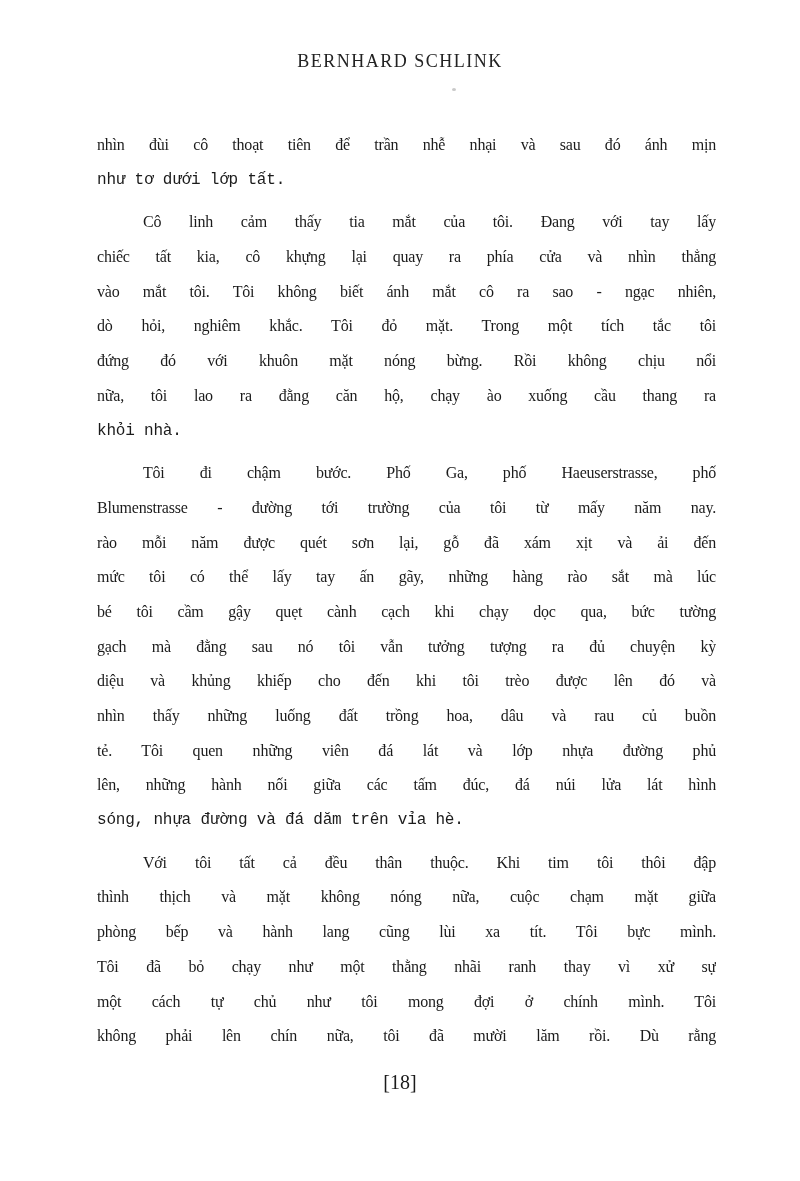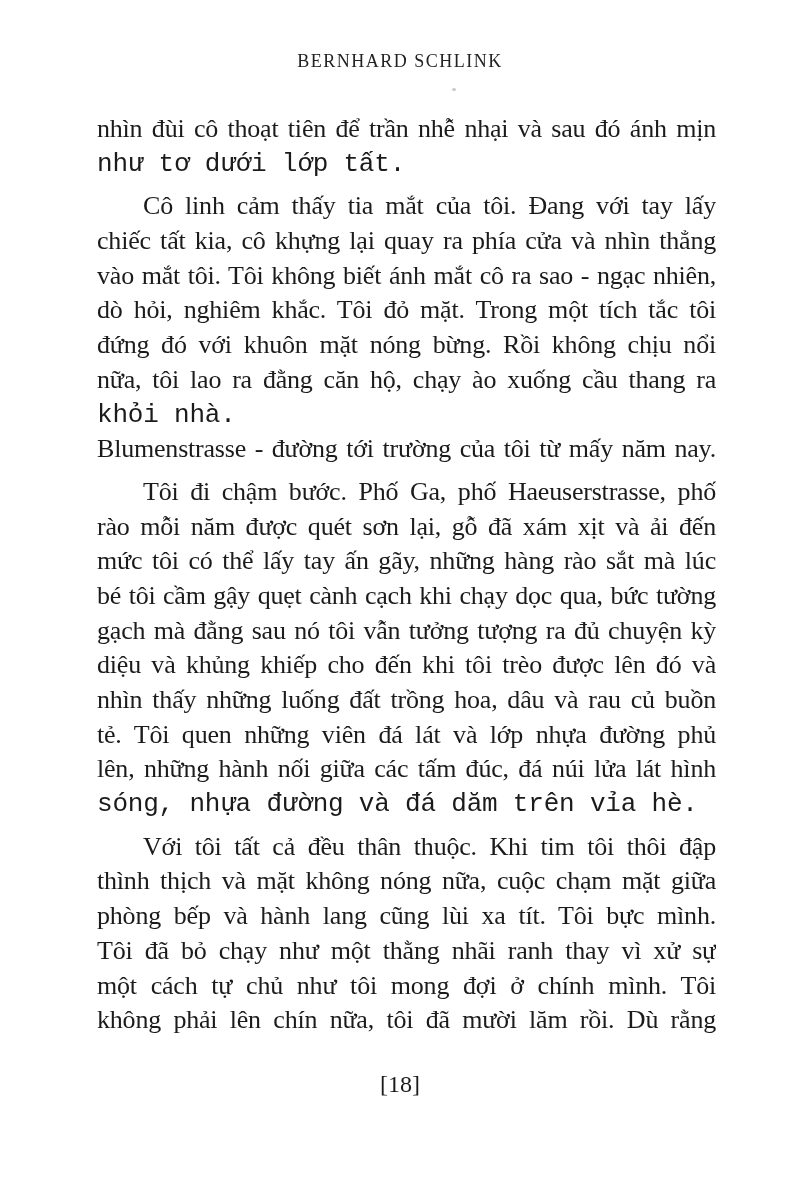--- a/index.html
+++ b/index.html
@@ -30,24 +30,24 @@
     position: absolute;
     left: 452px;
     top: 88px;
     width: 4px;
     height: 3px;
     background: #c9c9c9;
     border-radius: 50%;
   }
   .body-text {
     position: absolute;
-    top: 112px;
+    top: 128px;
     left: 97px;
     width: 619px;
-    font-size: 26px;
+    font-size: 16px;
     line-height: 34.7px;
     letter-spacing: -0.2px;
   }
   .line {
     height: 34.7px;
     overflow: hidden;
     text-align: justify;
     text-align-last: justify;
   }
   .line.indent {
@@ -57,21 +57,21 @@
   .line.short {
     text-align-last: left;
     font-family: Liberation Mono, monospace;
   }
   .page-number {
     position: absolute;
     top: 1071px;
     left: 0;
     width: 100%;
     text-align: center;
-    font-size: 24px;
+    font-size: 20px;
     color: #1b1b1b;
   }
 </style>
 </head>
 <body>
 
 <div class="page">
 
   <div class="running-header">BERNHARD SCHLINK</div>
 
@@ -80,22 +80,22 @@
   <div class="body-text">
     <div class="line">nhìn đùi cô thoạt tiên để trần nhễ nhại và sau đó ánh mịn</div>
     <div class="line short">như tơ dưới lớp tất.</div>
     <div class="line indent">Cô linh cảm thấy tia mắt của tôi. Đang với tay lấy</div>
     <div class="line">chiếc tất kia, cô khựng lại quay ra phía cửa và nhìn thẳng</div>
     <div class="line">vào mắt tôi. Tôi không biết ánh mắt cô ra sao - ngạc nhiên,</div>
     <div class="line">dò hỏi, nghiêm khắc. Tôi đỏ mặt. Trong một tích tắc tôi</div>
     <div class="line">đứng đó với khuôn mặt nóng bừng. Rồi không chịu nổi</div>
     <div class="line">nữa, tôi lao ra đằng căn hộ, chạy ào xuống cầu thang ra</div>
     <div class="line short">khỏi nhà.</div>
+    <div class="line indent">Tôi đi chậm bước. Phố Ga, phố Haeuserstrasse, phố</div>
     <div class="line">Blumenstrasse - đường tới trường của tôi từ mấy năm nay.</div>
-    <div class="line indent">Tôi đi chậm bước. Phố Ga, phố Haeuserstrasse, phố</div>
     <div class="line">rào mỗi năm được quét sơn lại, gỗ đã xám xịt và ải đến</div>
     <div class="line">mức tôi có thể lấy tay ấn gãy, những hàng rào sắt mà lúc</div>
     <div class="line">bé tôi cầm gậy quẹt cành cạch khi chạy dọc qua, bức tường</div>
     <div class="line">gạch mà đằng sau nó tôi vẫn tưởng tượng ra đủ chuyện kỳ</div>
     <div class="line">diệu và khủng khiếp cho đến khi tôi trèo được lên đó và</div>
     <div class="line">nhìn thấy những luống đất trồng hoa, dâu và rau củ buồn</div>
     <div class="line">tẻ. Tôi quen những viên đá lát và lớp nhựa đường phủ</div>
     <div class="line">lên, những hành nối giữa các tấm đúc, đá núi lửa lát hình</div>
     <div class="line short">sóng, nhựa đường và đá dăm trên vỉa hè.</div>
     <div class="line indent">Với tôi tất cả đều thân thuộc. Khi tim tôi thôi đập</div>

